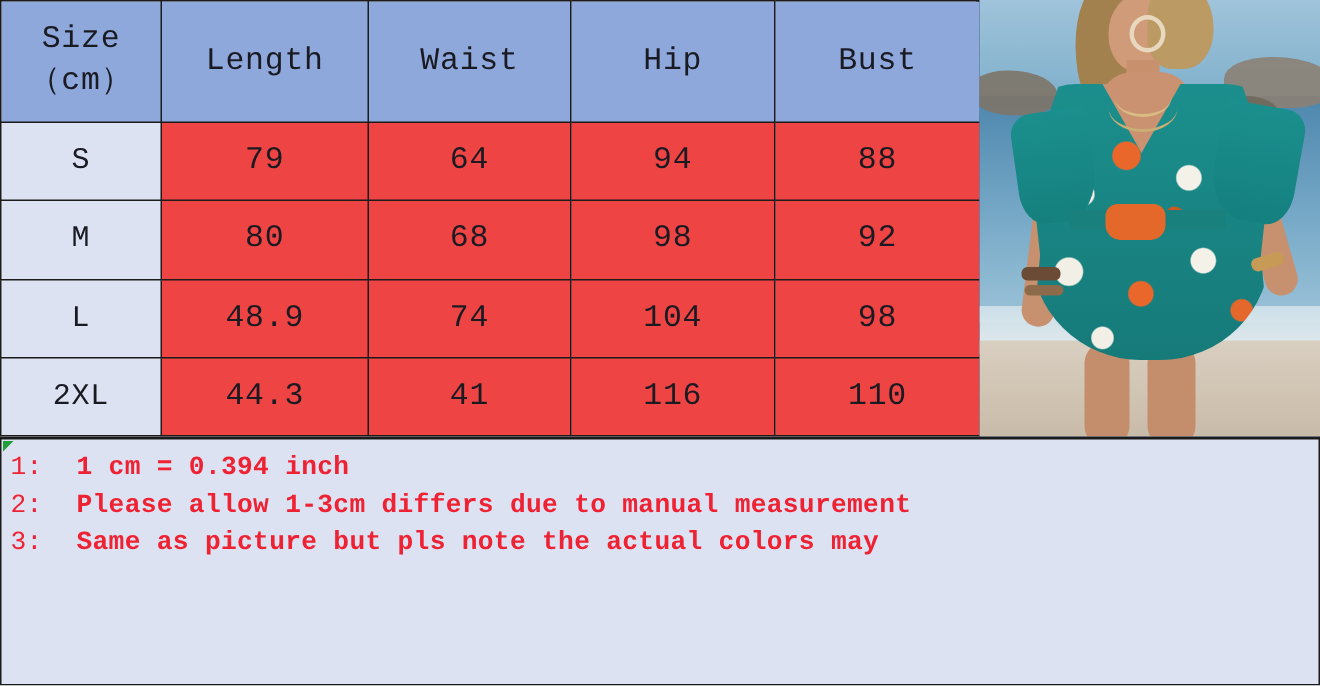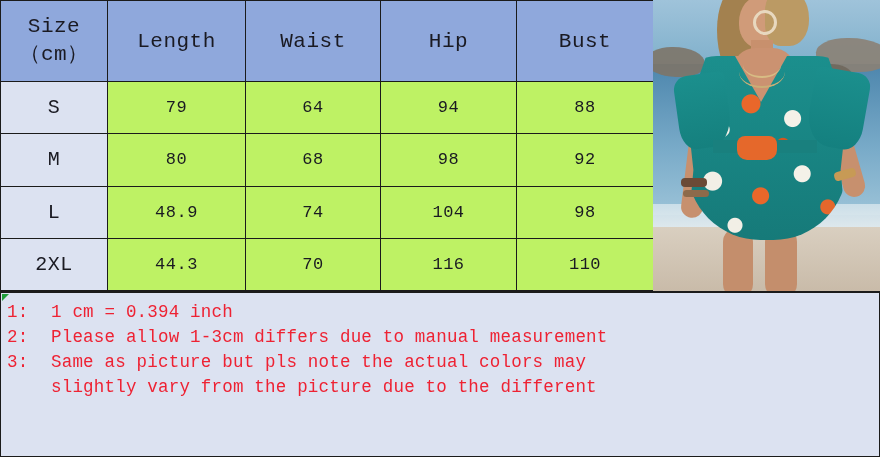--- a/index.html
+++ b/index.html
@@ -75,22 +75,22 @@
   col.c-hip    { width: 136px; }
   col.c-bust   { width: 137px; }
 
   table.size-table tbody tr { height: 42px; }
   td.size-cell {
     background: #DCE2F1;
     font-size: 20px;
     letter-spacing: 0.5px;
   }
   td.val-cell {
-    background: #bef264;
-    font-size: 17px;
+    background: #ef4444;
+    font-size: 21px;
     letter-spacing: 0.5px;
   }
 
   
   #product-photo {
     position: relative;
     width: 227px;
     height: 291px;
     overflow: hidden;
     background: #6f9ec2;
@@ -243,21 +243,21 @@
     line-height: 25px;
     letter-spacing: 0.2px;
     white-space: pre;
   }
   .note-num {
     width: 50px;
     padding-left: 6px;
     box-sizing: border-box;
     flex: none;
   }
-  .note-text { flex: 1; }
+  .note-text { flex: 1; font-weight: bold; }
   .note-cont { padding-left: 50px; }
   .green-corner {
     position: absolute;
     left: 1px; top: 1px;
     width: 0; height: 0;
     border-left: 7px solid #1f9d3a;
     border-bottom: 7px solid transparent;
   }
 </style>
 </head>
@@ -306,21 +306,21 @@
           <tr>
             <td class="size-cell">L</td>
             <td class="val-cell">48.9</td>
             <td class="val-cell">74</td>
             <td class="val-cell">104</td>
             <td class="val-cell">98</td>
           </tr>
           <tr>
             <td class="size-cell">2XL</td>
             <td class="val-cell">44.3</td>
-            <td class="val-cell">70</td>
+            <td class="val-cell">41</td>
             <td class="val-cell">116</td>
             <td class="val-cell">110</td>
           </tr>
         </tbody>
       </table>
     </div>
 
     <div id="product-photo">
       <div class="ph-sky"></div>
       <div class="ph-sea"></div>
@@ -367,18 +367,15 @@
 
     <div class="note-row">
       <span class="note-num">2:</span>
       <span class="note-text">Please allow 1-3cm differs due to manual measurement</span>
     </div>
 
     <div class="note-row">
       <span class="note-num">3:</span>
       <span class="note-text">Same as picture but pls note the actual colors may</span>
     </div>
-    <div class="note-row note-cont">
-      <span class="note-text">slightly vary from the picture due to the different</span>
-    </div>
   </div>
 
 </div>
 
 </body></html>

